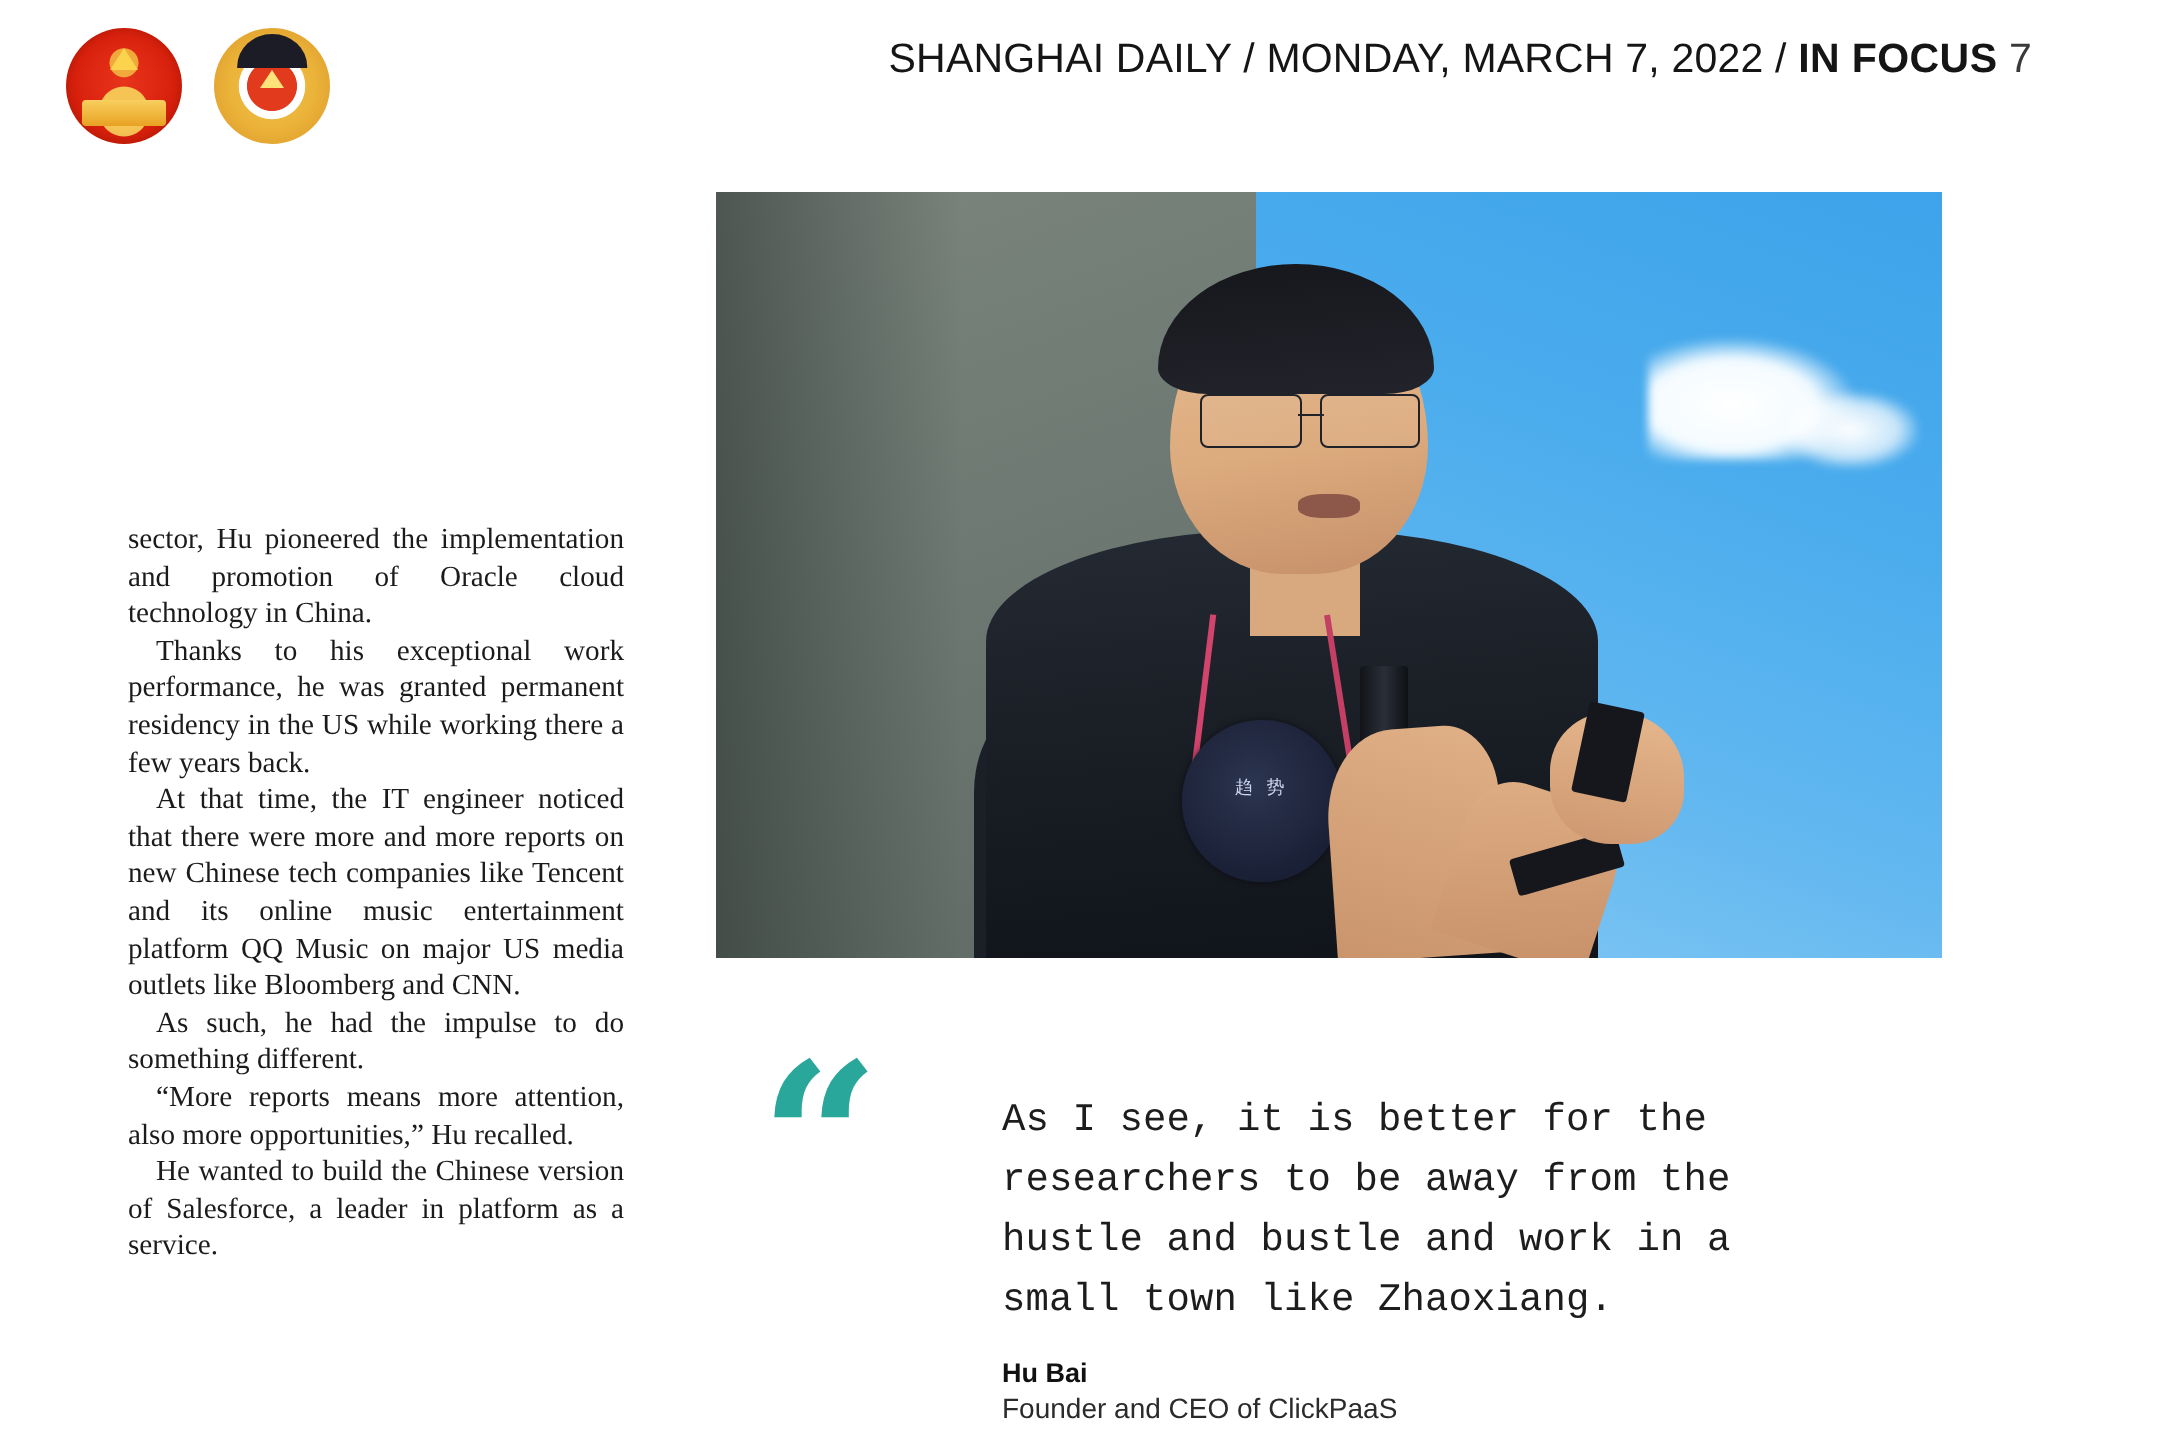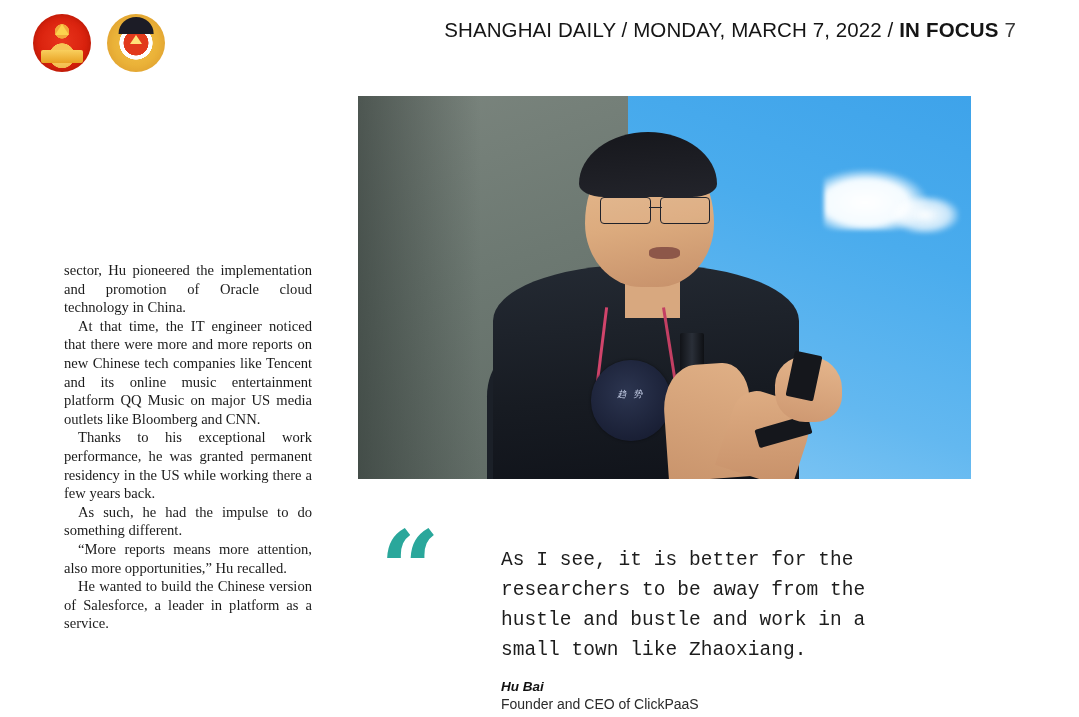--- a/index.html
+++ b/index.html
@@ -288,21 +288,20 @@
   }
   .ph-badge-txt {
     position: absolute;
     left: 50%; top: 42%;
     transform: translate(-50%,-50%);
     color: #cdd6ee;
     font-size: 9px;
     letter-spacing: 2px;
     white-space: nowrap;
     font-family: "DejaVu Sans", sans-serif;
-    font-style: italic;
   }
   .ph-mic {
     position: absolute;
     left: 52.5%;
     top: 62%;
     width: 4%;
     height: 38%;
     background: linear-gradient(90deg, #111318, #2a2f38 50%, #0e1014);
     border-radius: 2px;
   }
@@ -408,21 +407,20 @@
     font-family: Liberation Mono, monospace;
   }
   #quote-attrib {
     margin-top: 13px;
   }
   #quote-name {
     font-size: 13.5px;
     font-weight: 700;
     color: #111;
     line-height: 17px;
-    font-style: italic;
   }
   #quote-role {
     font-size: 14px;
     font-weight: 400;
     color: #2b2b2b;
     line-height: 19px;
   }
 </style>
 </head>
 <body>
@@ -436,22 +434,22 @@
 
   <div id="header-line">
     <span class="hl-main">SHANGHAI DAILY</span><span class="sep"> / </span><span class="hl-main">MONDAY, MARCH 7, 2022</span><span class="sep"> / </span><span class="hl-section">IN FOCUS</span>
     <span class="hl-page">7</span>
   </div>
 
 </div>
 
 <div id="article-column">
   <p>sector, Hu pioneered the implementation and promotion of Oracle cloud technology in China.</p>
+  <p class="indent">Thanks to his exceptional work performance, he was granted permanent residency in the US while working there a few years back.</p>
   <p class="indent">At that time, the IT engineer noticed that there were more and more reports on new Chinese tech companies like Tencent and its online music entertainment platform QQ Music on major US media outlets like Bloomberg and CNN.</p>
-  <p class="indent">Thanks to his exceptional work performance, he was granted permanent residency in the US while working there a few years back.</p>
   <p class="indent">As such, he had the impulse to do something different.</p>
   <p class="indent">“More reports means more attention, also more opportunities,” Hu recalled.</p>
   <p class="indent">He wanted to build the Chinese version of Salesforce, a leader in platform as a service.</p>
 </div>
 
 <div id="photo">
   <div class="ph-wall"></div>
   <div class="ph-sky"></div>
   <div class="ph-wall-shadow"></div>
   <div class="ph-cloud"></div>

